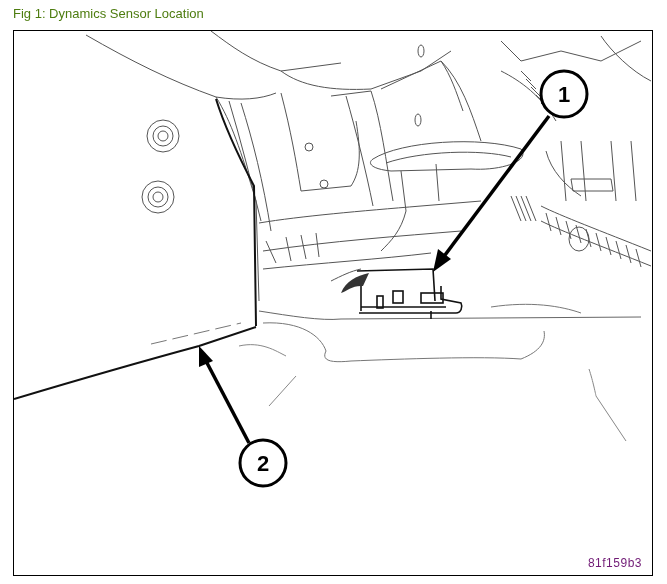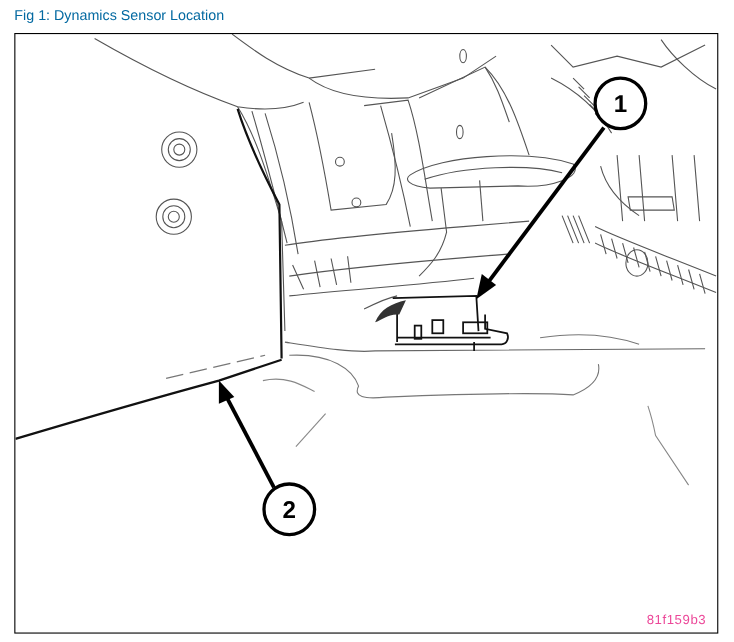--- a/index.html
+++ b/index.html
@@ -1,22 +1,22 @@
 <!DOCTYPE html>
 <html><head>
 <meta charset="utf-8">
 <style>
   html, body { margin: 0; padding: 0; background: #ffffff; }
   body { width: 667px; height: 584px; position: relative; overflow: hidden;
          font-family: "Liberation Sans", sans-serif; }
-  .caption { position: absolute; left: 13px; top: 6px; font-size: 13px; color: #0369a1; }
+  .caption { position: absolute; left: 13px; top: 6px; font-size: 13px; color: #4d7c0f; }
   .figure { position: absolute; left: 13px; top: 30px; width: 640px; height: 546px;
             border: 1px solid #000; box-sizing: border-box; background: #fff; overflow: hidden; }
   .figure svg { position: absolute; left: -13px; top: -30px; }
-  .part-code { position: absolute; right: 10px; bottom: 5px; font-size: 12px; color: #ec4899; letter-spacing: 0.5px; }
+  .part-code { position: absolute; right: 10px; bottom: 5px; font-size: 12px; color: #701a75; letter-spacing: 0.5px; }
   .callout-label { font-family: "Liberation Sans", sans-serif; font-weight: bold; font-size: 22px; }
 </style>
 </head>
 <body>
 
 <div class="caption">Fig 1: Dynamics Sensor Location</div>
 
 <div class="figure">
   <svg width="667" height="584" viewBox="0 0 667 584" xmlns="http://www.w3.org/2000/svg">
     <g fill="none" stroke="#555" stroke-width="1">

